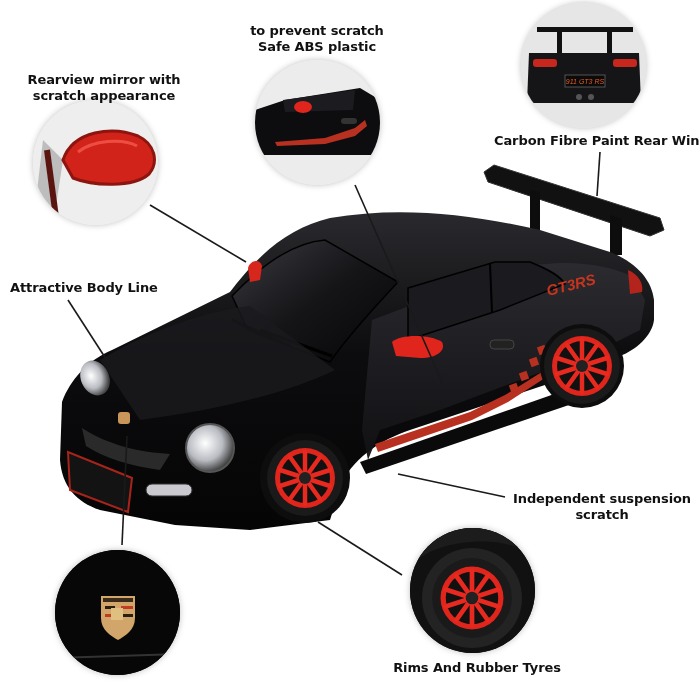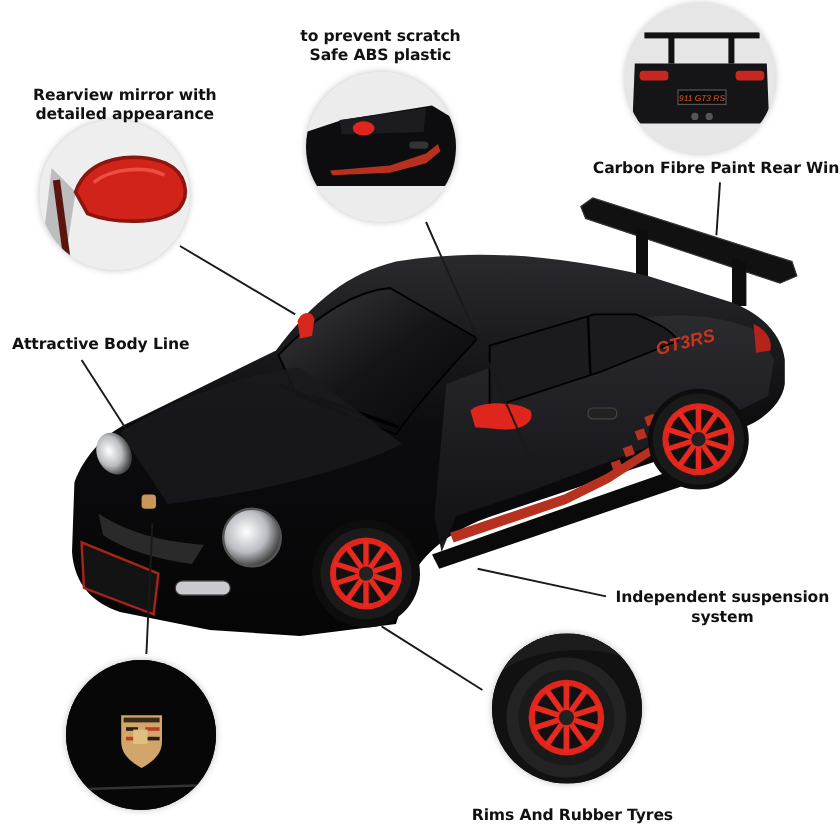--- a/index.html
+++ b/index.html
@@ -189,39 +189,39 @@
       <path d="M0 40 C20 10 100 4 125 30 L125 0 L0 0 Z" fill="#1c1c1c"></path>
       <circle cx="62" cy="70" r="50" fill="#232323"></circle>
       <g transform="translate(62 70) scale(1.05)">
           <use href="#rim"></use>
         </g>
     </svg>
   </div>
 
   <div class="label" style="left:14px;top:40px;width:180px;margin-top:32px;">
     <div>Rearview mirror with</div>
-    <div>detailed appearance</div>
+    <div>scratch appearance</div>
   </div>
 
   <div class="label" style="left:232px;top:23px;width:170px;">
     <div>to prevent scratch</div>
     <div>Safe ABS plastic</div>
   </div>
 
   <div class="label" style="left:494px;top:133px;width:200px;">
     <div>Carbon Fibre Paint Rear Wing</div>
   </div>
 
   <div class="label" style="left:10px;top:280px;width:140px;text-align:right;">
     <div>Attractive Body Line</div>
   </div>
 
   <div class="label" style="left:512px;top:491px;width:180px;">
     <div>Independent suspension</div>
-    <div>system</div>
-  </div>
-
-
-  <div class="label" style="left:392px;top:660px;width:170px;margin-top:12px;">
+    <div>scratch</div>
+  </div>
+
+
+  <div class="label" style="left:392px;top:660px;width:170px;">
     <div>Rims And Rubber Tyres</div>
   </div>
 
 </div>
 
 </body></html>

